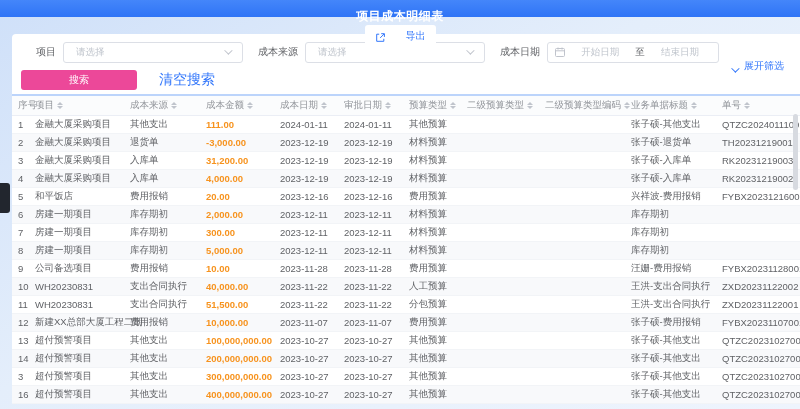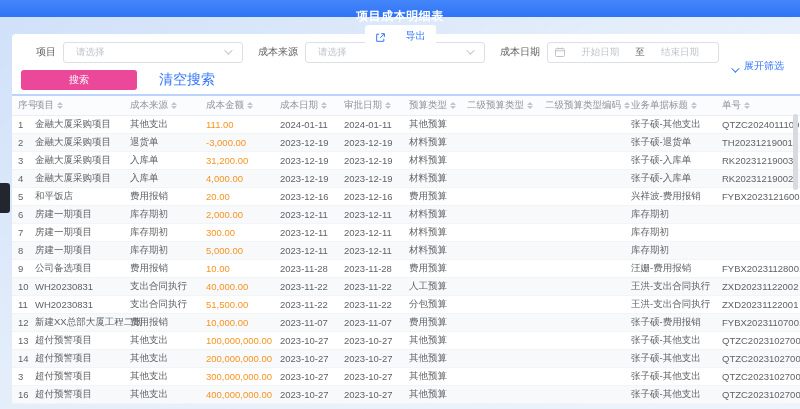--- a/index.html
+++ b/index.html
@@ -50,21 +50,21 @@
   .thead { height:20px; align-items:center; background:#fbfcfd; border-bottom:1px solid #ebeef5; }
   .th { font-size:9.5px; color:#909399; white-space:nowrap; padding-left:6px;
         display:flex; align-items:center; cursor:pointer; }
   .sorter { display:inline-flex; flex-direction:column; margin-left:3px; }
   .sorter i { width:0; height:0; border-left:3px solid transparent; border-right:3px solid transparent; }
   .sorter .up { border-bottom:3.5px solid #c0c4cc; margin-bottom:1.5px; }
   .sorter .down { border-top:3.5px solid #c0c4cc; }
   .tr { height:18px; align-items:center; border-bottom:1px solid #f2f4f7; background:#fff; }
   .tr.stripe { background:#f8f9fb; }
   .td { font-size:9.5px; color:#606266; white-space:nowrap; padding-left:6px; overflow:visible; }
-  .td.amount { color:#f7931e; font-weight:normal; }
+  .td.amount { color:#f7931e; font-weight:bold; }
 
   
   .side-handle { position:absolute; left:0; top:183px; width:10px; height:30px;
                  background:#22262e; border-radius:0 3px 3px 0; z-index:4; cursor:pointer; }
   .scroll-thumb { position:absolute; right:2px; top:114px; width:5px; height:76px;
                   background:#d7dae0; border-radius:3px; z-index:5; cursor:pointer; }
   svg { display:block; }
 </style>
 </head>
 <body>

